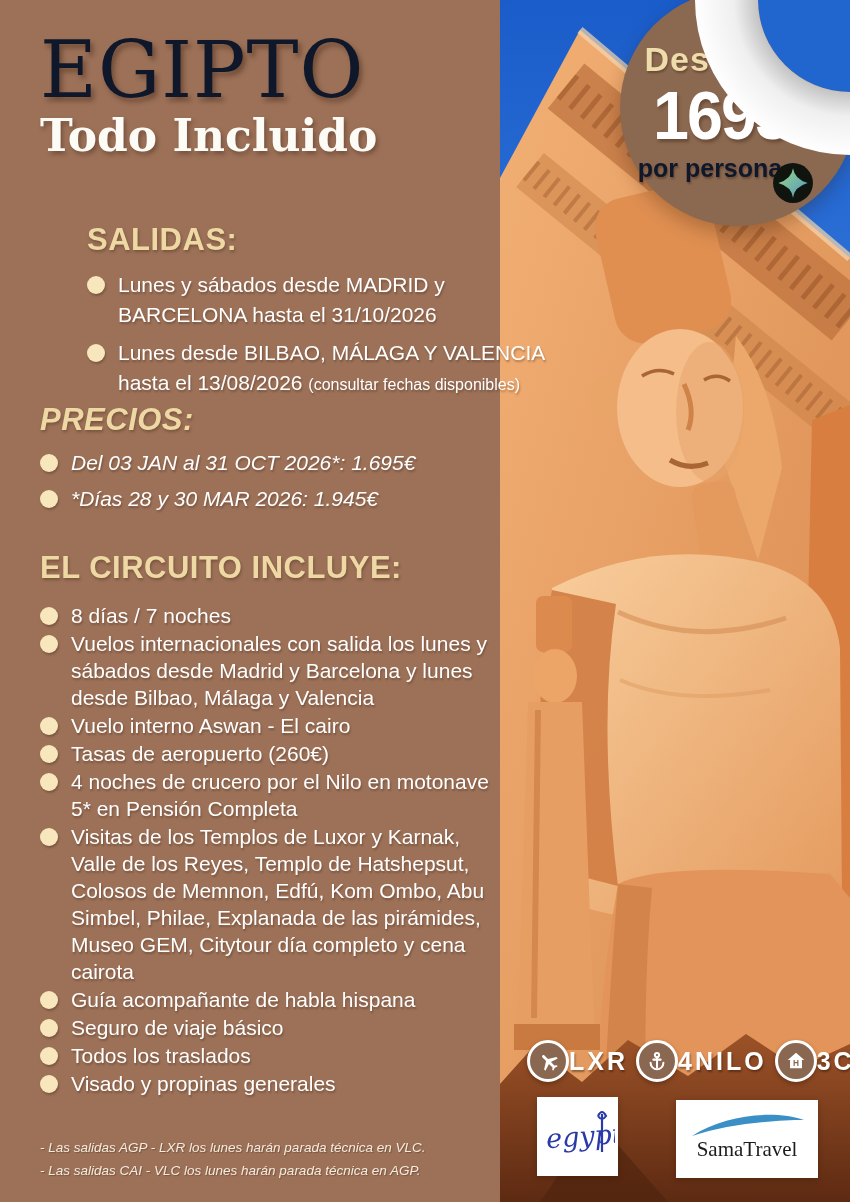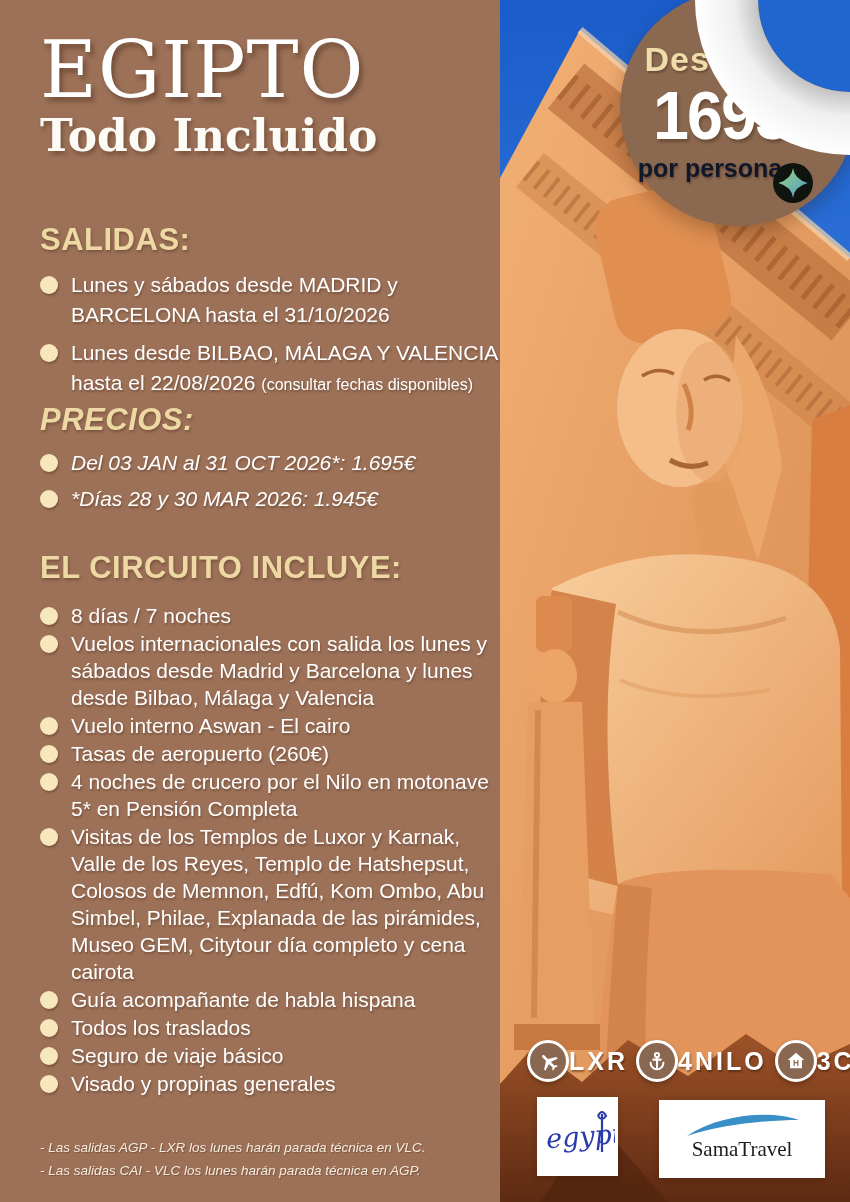--- a/index.html
+++ b/index.html
@@ -29,21 +29,21 @@
     transform:translateX(-28px);color:#0f172a;font-size:25px;font-weight:700;
     text-shadow:1px 2px 2px rgba(50,25,10,.35);
   }
   .badge-sparkle{position:absolute;left:152px;top:172px;width:42px;height:42px;}
   .fold{position:absolute;right:0;top:0;width:240px;height:240px;z-index:3;pointer-events:none;}
   
   .content{position:absolute;left:40px;width:462px;color:#fff;}
   .title-block{top:30px;}
   .title{
     font-family:"DejaVu Serif","Liberation Serif",serif;font-weight:400;
-    font-size:78px;line-height:80px;color:#ffffff;letter-spacing:1px;
+    font-size:78px;line-height:80px;color:#0f172a;letter-spacing:1px;
     text-shadow:3px 4px 5px rgba(60,30,15,.45);margin:0;
   }
   .subtitle{
     font-family:"DejaVu Serif","Liberation Serif",serif;font-weight:700;
     font-size:44px;line-height:52px;color:#fdfbf6;
     text-shadow:2px 3px 4px rgba(60,30,15,.4);margin:0;
   }
   .sec-salidas{top:222px;}
   .sec-precios{top:414px;}
   .sec-circuito{top:550px;}
@@ -76,21 +76,21 @@
     box-shadow:0 2px 4px rgba(40,20,5,.35);
   }
   .stat-label{
     color:#fff;font-size:25px;font-weight:700;letter-spacing:3px;
     text-shadow:1px 2px 2px rgba(40,20,5,.45);
   }
   
   .logo-box{position:absolute;background:#fff;z-index:2;display:flex;align-items:center;justify-content:center;
     box-shadow:0 2px 6px rgba(40,20,5,.3);}
   .logo-egypt{left:537px;top:1097px;width:81px;height:79px;}
-  .logo-sama{left:659px;top:1100px;width:166px;height:78px;align-items:center;}
+  .logo-sama{left:676px;top:1100px;width:142px;height:78px;align-items:center;}
 </style>
 </head>
 <body>
 
 <div class="poster">
 
   <svg class="photo" viewBox="0 0 350 1202" preserveAspectRatio="none">
     <defs>
       <linearGradient id="sky" x1="0" y1="0" x2="0" y2="1">
         <stop offset="0" stop-color="#1a5cc9"></stop>
@@ -178,30 +178,30 @@
     </defs>
     <path d="M148 0 A92 92 0 0 0 240 92 L240 0 Z" fill="#2166cf"></path>
     <path d="M85 0 A155 155 0 0 0 240 155 L240 92 A92 92 0 0 1 148 0 Z" fill="url(#curl)"></path>
   </svg>
 
   <div class="content title-block" style="position:absolute;top:30px;">
     <h1 class="title">EGIPTO</h1>
     <div class="subtitle">Todo Incluido</div>
   </div>
 
-  <div class="content sec-salidas" style="position:absolute;top:222px;">
+  <div class="content sec-salidas" style="position:absolute;top:222px;margin-left:47px;">
     <h2 class="section-heading">SALIDAS:</h2>
     <div class="items">
       <div class="bullet-item">
         <span class="dot"></span>
         <span class="item-text"><span>Lunes y sábados desde MADRID y BARCELONA hasta el 31/10/2026</span> <span class="note-small"></span></span>
       </div>
       <div class="bullet-item">
         <span class="dot"></span>
-        <span class="item-text"><span>Lunes desde BILBAO, MÁLAGA Y VALENCIA hasta el 22/08/2026</span> <span class="note-small">(consultar fechas disponibles)</span></span>
+        <span class="item-text"><span>Lunes desde BILBAO, MÁLAGA Y VALENCIA hasta el 13/08/2026</span> <span class="note-small">(consultar fechas disponibles)</span></span>
       </div>
     </div>
   </div>
 
   <div class="content sec-precios" style="position:absolute;top:402px;font-style:italic;">
     <h2 class="section-heading">PRECIOS:</h2>
     <div class="items" style="margin-top:10px;">
       <div class="bullet-item">
         <span class="dot"></span>
         <span class="item-text">Del 03 JAN al 31 OCT 2026*: 1.695€</span>
@@ -239,25 +239,25 @@
       <div class="bullet-item">
           <span class="dot"></span>
           <span class="item-text">Visitas de los Templos de Luxor y Karnak, Valle de los Reyes, Templo de Hatshepsut, Colosos de Memnon, Edfú, Kom Ombo, Abu Simbel, Philae, Explanada de las pirámides, Museo GEM, Citytour día completo y cena cairota</span>
         </div>
       <div class="bullet-item">
           <span class="dot"></span>
           <span class="item-text">Guía acompañante de habla hispana</span>
         </div>
       <div class="bullet-item">
           <span class="dot"></span>
+          <span class="item-text">Seguro de viaje básico</span>
+        </div>
+      <div class="bullet-item">
+          <span class="dot"></span>
           <span class="item-text">Todos los traslados</span>
-        </div>
-      <div class="bullet-item">
-          <span class="dot"></span>
-          <span class="item-text">Seguro de viaje básico</span>
         </div>
       <div class="bullet-item">
           <span class="dot"></span>
           <span class="item-text">Visado y propinas generales</span>
         </div>
     </div>
   </div>
 
   <div class="content footnotes" style="position:absolute;top:1136px;">
     <div>- Las salidas AGP - LXR los lunes harán parada técnica en VLC.</div>

